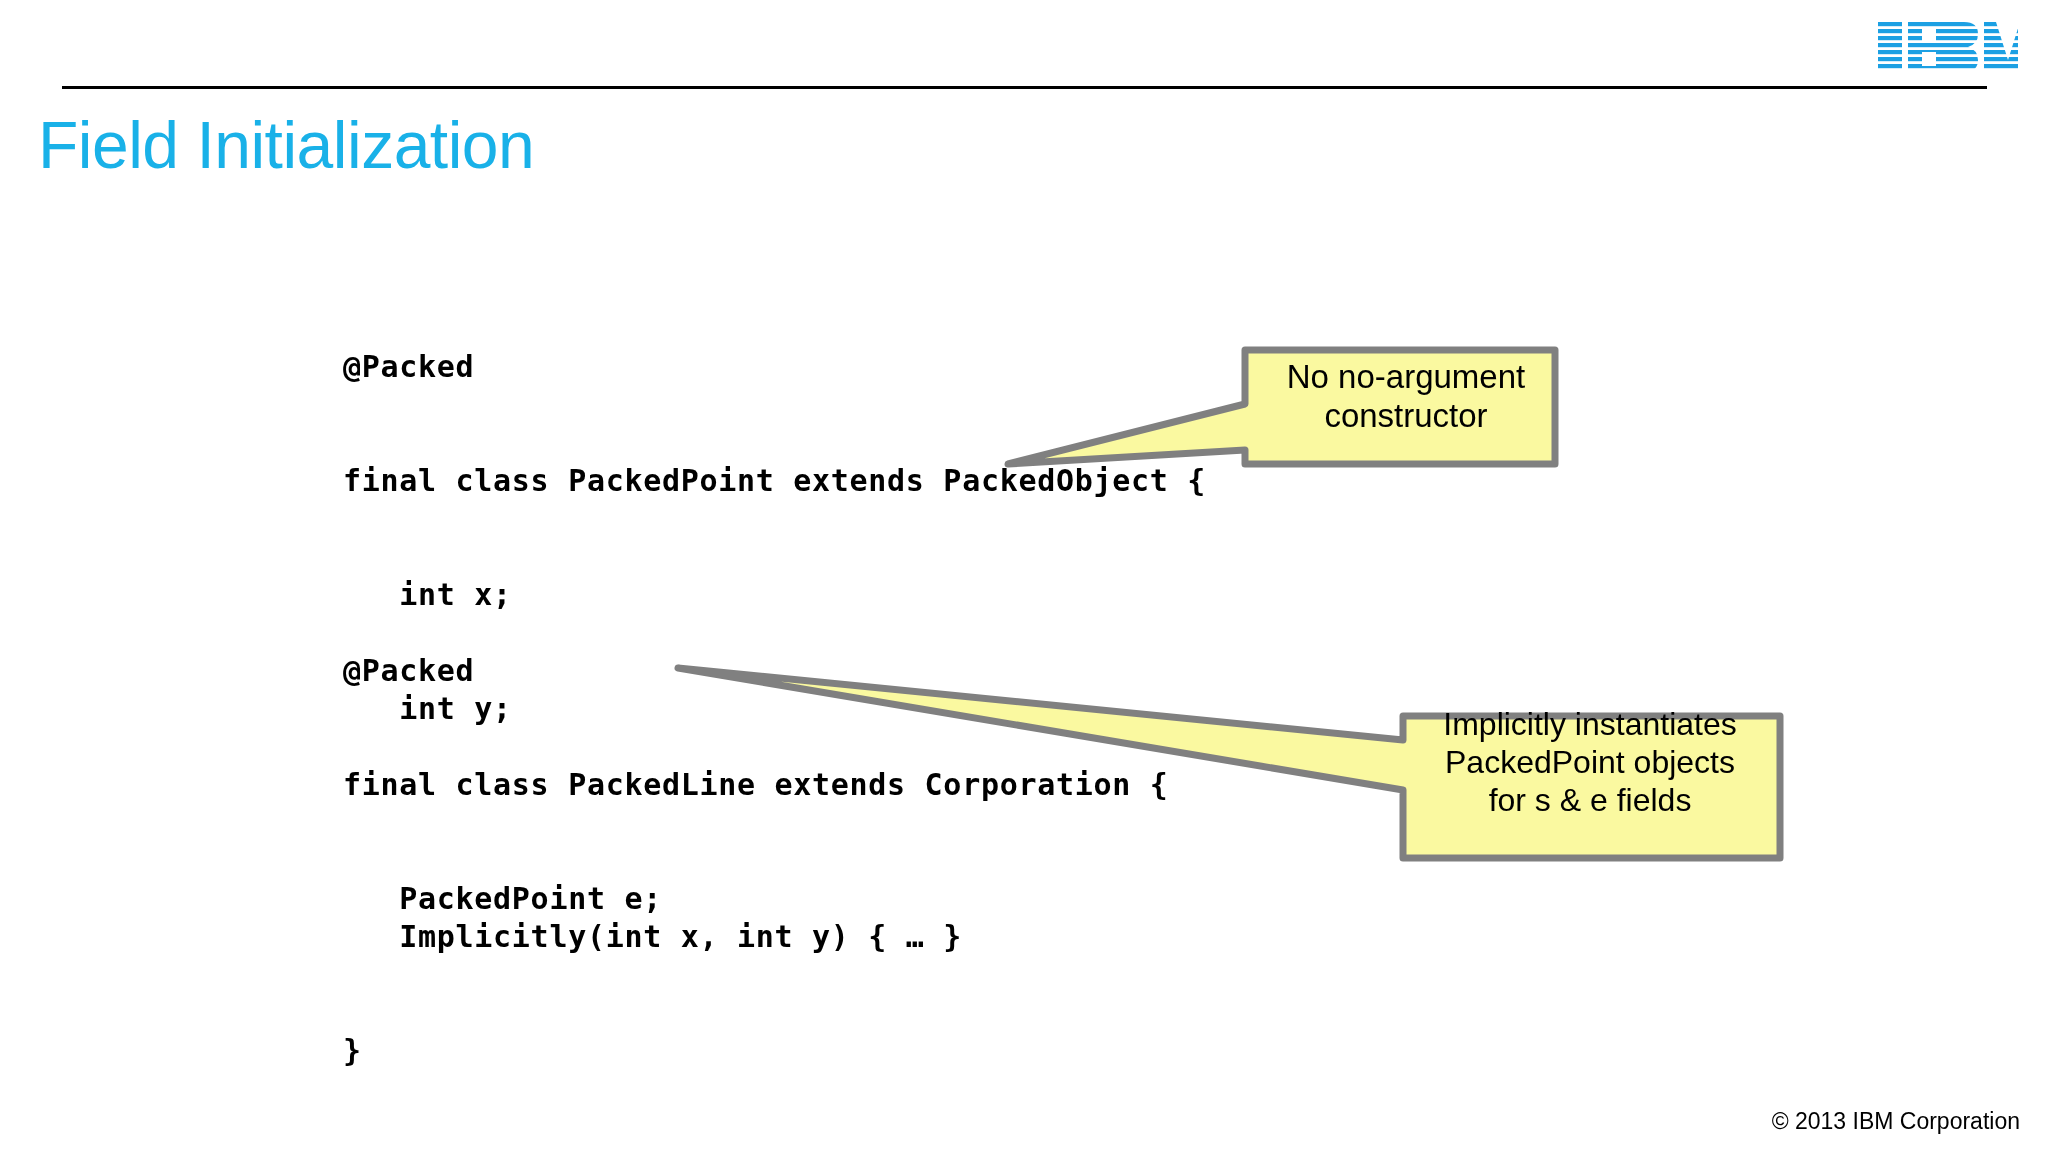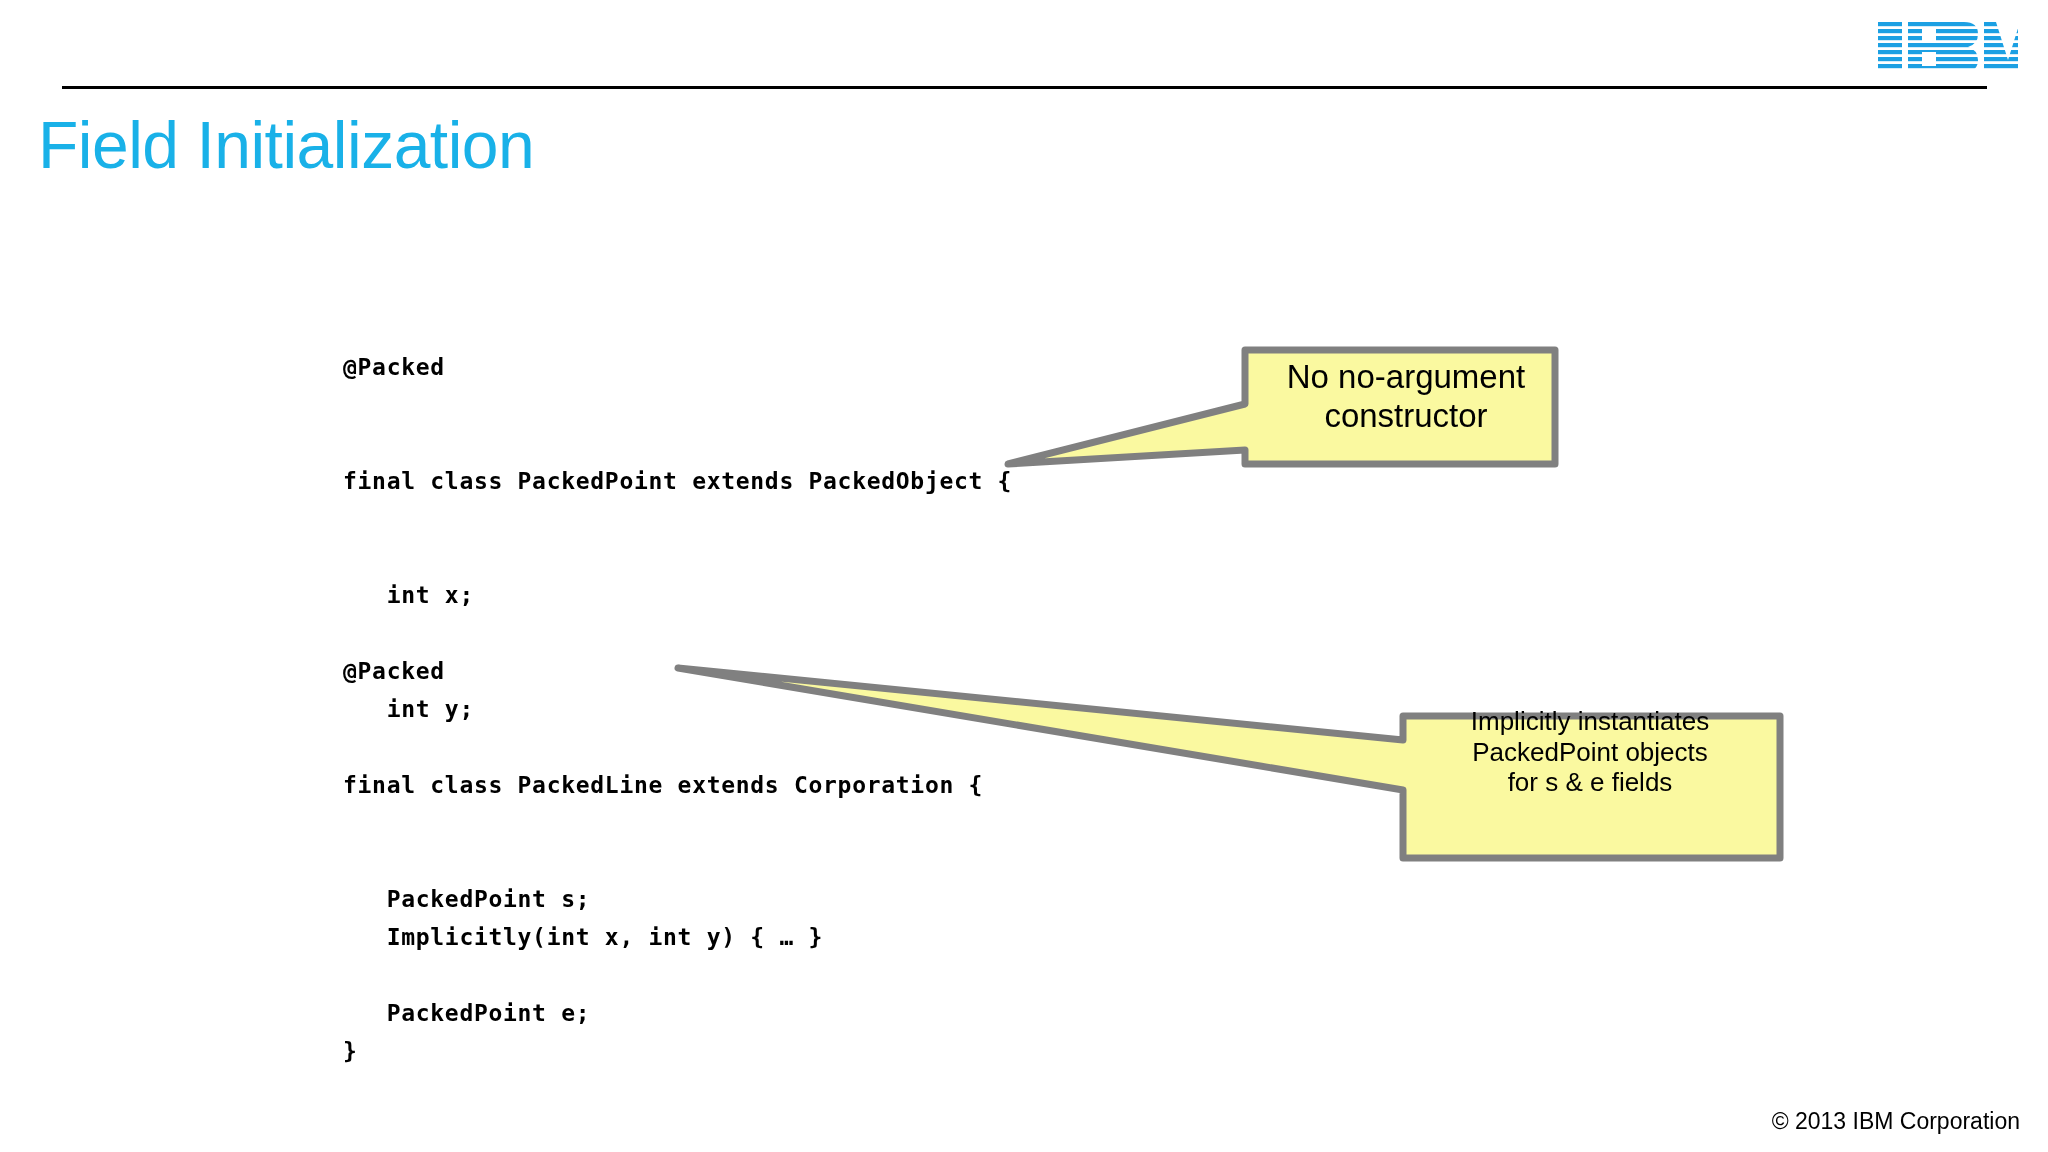--- a/index.html
+++ b/index.html
@@ -48,21 +48,21 @@
     color: #19B1E8;
     white-space: nowrap;
     line-height: 1;
   }
 
   
   .code-block {
     position: absolute;
     left: 343px;
     font-family: "DejaVu Sans Mono", "Liberation Mono", monospace;
-    font-size: 23px;
+    font-size: 30px;
     font-weight: bold;
     color: #000000;
     line-height: 38px;
     white-space: pre;
     letter-spacing: 0.7px;
   }
   #code-block-1 { top: 272px; }
   #code-block-2 { top: 576px; }
   .code-line { height: 38px; }
 
@@ -86,21 +86,21 @@
 
   #callout-1 { left: 1000px; top: 340px; width: 570px; height: 140px; }
   #callout-1 .callout-text {
     left: 256px; top: 18px; width: 300px;
     font-size: 33px;
   }
 
   #callout-2 { left: 670px; top: 650px; width: 1120px; height: 225px; }
   #callout-2 .callout-text {
     left: 735px; top: 56px; width: 370px;
-    font-size: 26px;
+    font-size: 32px;
   }
 
   
   #footer-copyright {
     position: absolute;
     right: 28px;
     top: 1108px;
     font-family: "Liberation Sans", sans-serif;
     font-size: 23px;
     color: #000000;
@@ -160,21 +160,20 @@
     <div class="code-line">   int x;</div>
     <div class="code-line">   int y;</div>
     <div class="code-line"></div>
     <div class="code-line">   Implicitly(int x, int y) { … }</div>
     <div class="code-line">}</div>
   </div>
 
   <div id="code-block-2" class="code-block">
     <div class="code-line">@Packed</div>
     <div class="code-line">final class PackedLine extends Corporation {</div>
-    <div class="code-line">   PackedPoint s;</div>
     <div class="code-line">   PackedPoint e;</div>
     <div class="code-line"></div>
     
     
   </div>
 
   <div id="callout-1" class="callout">
     <svg class="callout-shape" width="570" height="140" viewBox="0 0 570 140" aria-hidden="true">
       <path d="M245 10
                L555 10

